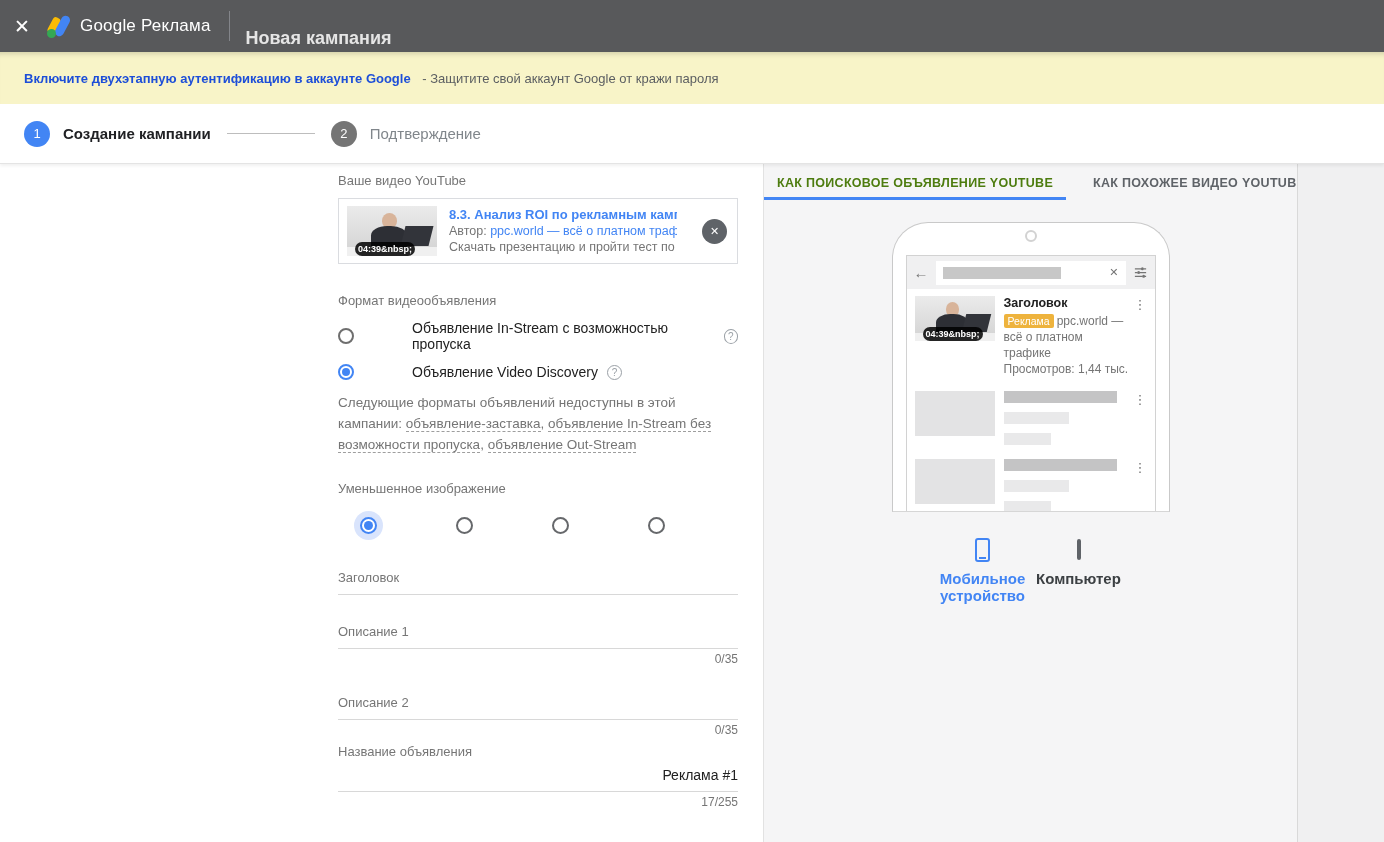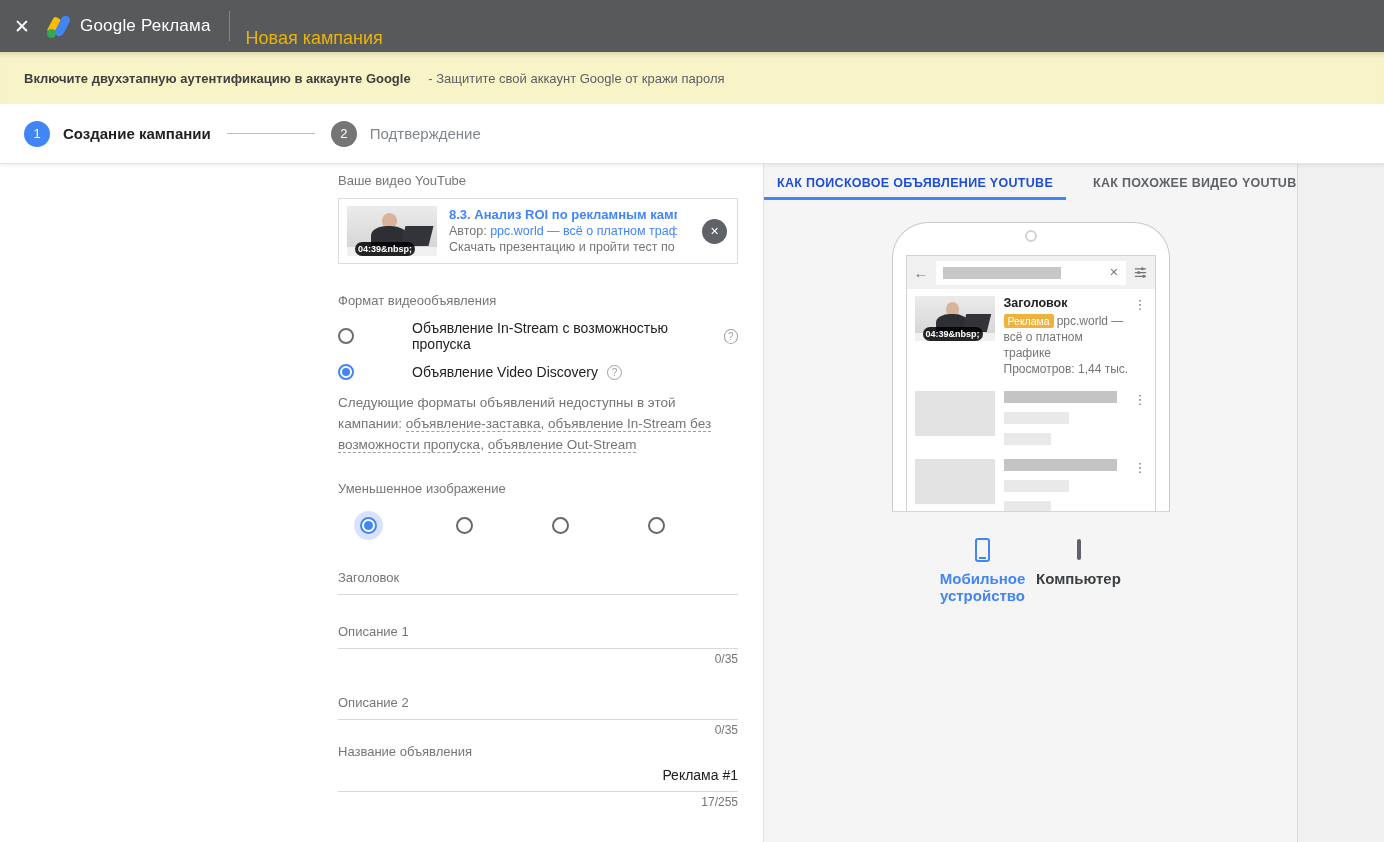--- a/index.html
+++ b/index.html
@@ -9,26 +9,26 @@
   
   .topbar { height:52px; background:#58595b; display:flex; align-items:center; padding:0 14px; }
   .close-x { color:#fff; font-size:19px; width:30px; cursor:pointer; }
   .logo { position:relative; width:27px; height:23px; margin-right:9px; }
   .logo i { position:absolute; display:block; }
   .logo .bar-yellow { left:6px; top:2px; width:8px; height:17px; background:#fbbc04; border-radius:3px; transform:rotate(28deg); }
   .logo .bar-blue   { right:4px; top:0; width:9px; height:22px; background:#4285f4; border-radius:5px; transform:rotate(28deg); }
   .logo .dot-green  { left:3px; bottom:0; width:9px; height:9px; background:#34a853; border-radius:50%; }
   .brand { color:#fff; font-size:17px; letter-spacing:.2px; }
   .topbar .divider { width:1px; height:30px; background:#83858a; margin:0 16px 0 18px; }
-  .page-title { color:#eab308; font-size:18px; font-weight:normal;margin-top:24px; }
+  .page-title { color:#e5e5e5; font-size:18px; font-weight:bold;margin-top:24px; }
 
   
   .notice { height:52px; background:#f8f4c8; display:flex; align-items:center; padding:0 24px;
             font-size:13px; color:#5b5e61; box-shadow:inset 0 6px 5px -4px rgba(0,0,0,.15); }
-  .notice b { color:#404040; margin-right:14px; }
+  .notice b { color:#1d4ed8; margin-right:8px; }
 
   
   .stepper { height:60px; background:#fff; display:flex; align-items:center; padding:0 24px;
              border-bottom:1px solid #e4e4e4; box-shadow:0 2px 3px rgba(0,0,0,.06); position:relative; z-index:2; }
   .step { display:flex; align-items:center; }
   .step-circle { width:26px; height:26px; border-radius:50%; background:#757575; color:#fff;
                  font-size:13px; display:flex; align-items:center; justify-content:center; margin-right:13px; }
   .step.active .step-circle { background:#4285f4; }
   .step-label { font-size:15px; color:#80868b; }
   .step.active .step-label { color:#202124; font-weight:bold; }
@@ -101,21 +101,21 @@
   .f-input { border-bottom:1px solid #d8d8d8; min-height:10px; cursor:text;text-align:right; }
   .f-input.filled { padding:7px 0 7px; }
   .f-value { font-size:14px; font-weight:500; color:#212121; line-height:16px; }
   .f-counter { text-align:right; font-size:12px; color:#757575; margin-top:4px; line-height:13px; }
   .f-gap { height:29px; } .f-gap.small { height:7px; }
 
   
   .tabs { display:flex; height:36px; }
   .tab { font-size:12.5px; font-weight:bold; letter-spacing:.3px; color:#5f6368; padding:12px 13px 0;
          cursor:pointer; white-space:nowrap; }
-  .tab.active { color:#1d4ed8; border-bottom:3px solid #4285f4; }
+  .tab.active { color:#4d7c0f; border-bottom:3px solid #4285f4; }
   .tab + .tab { margin-left:14px; }
 
   .phone { width:278px; height:290px; margin:22px auto 0; position:relative; background:#fff;
            border:1px solid #c9c9c9; border-bottom:1px solid #d6d6d6; border-radius:36px 36px 0 0; }
   .camera { position:absolute; top:7px; left:50%; margin-left:-6px; width:12px; height:12px;
             border:2px solid #d2d2d2; border-radius:50%; display:block; }
   .screen { position:absolute; left:13px; right:13px; top:32px; bottom:0; background:#fff;
             border:1px solid #d2d2d2; border-bottom:none; overflow:hidden; }
 
   .searchbar { height:33px; background:#f0f0f1; display:flex; align-items:center; padding:0 7px; }

